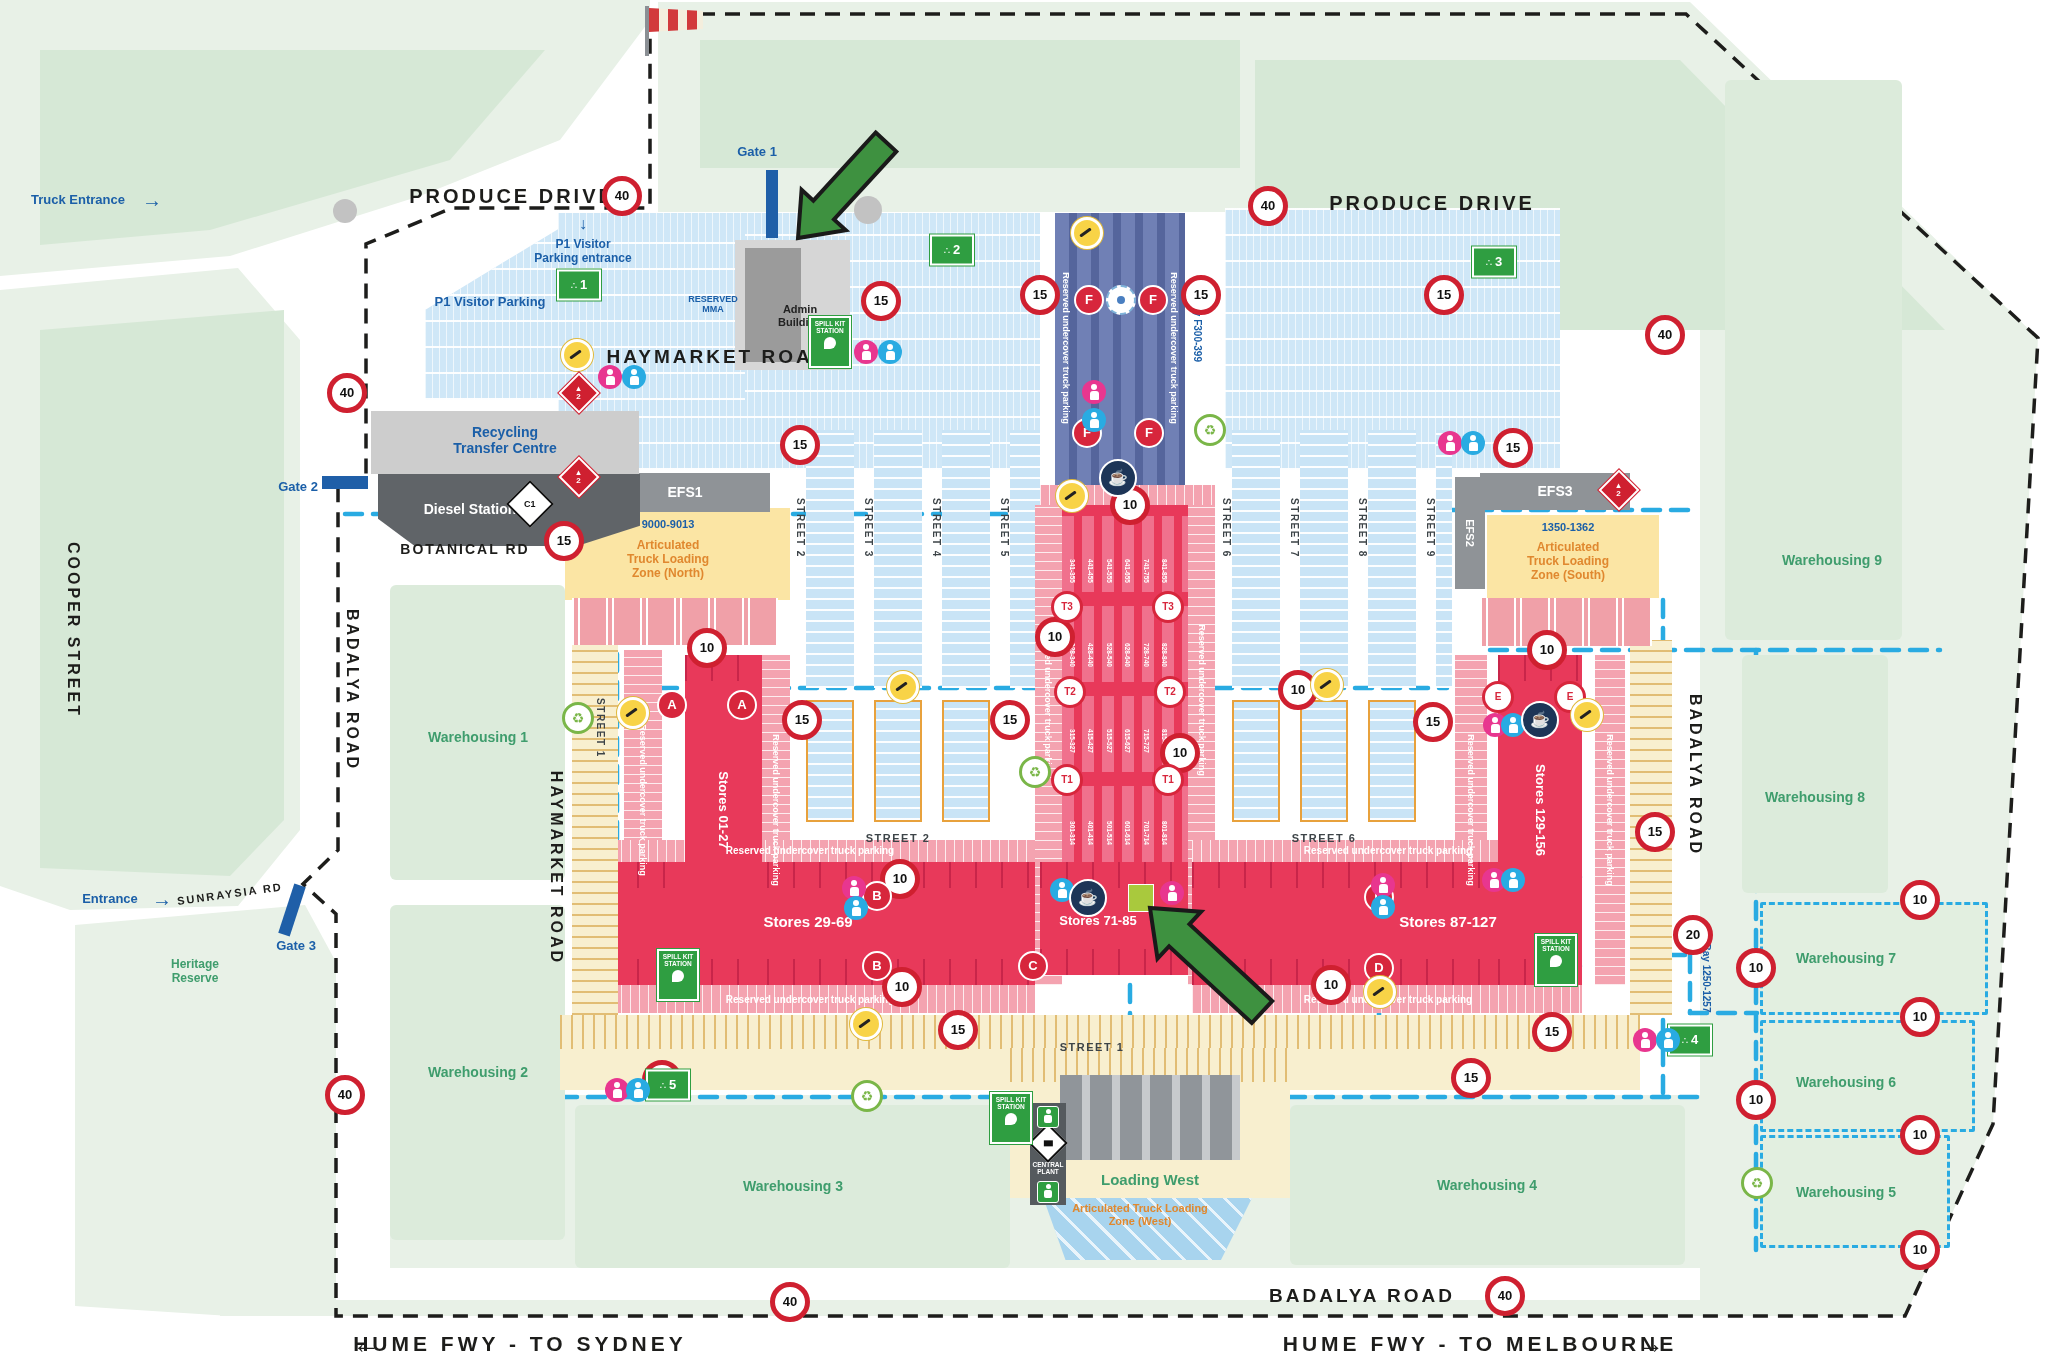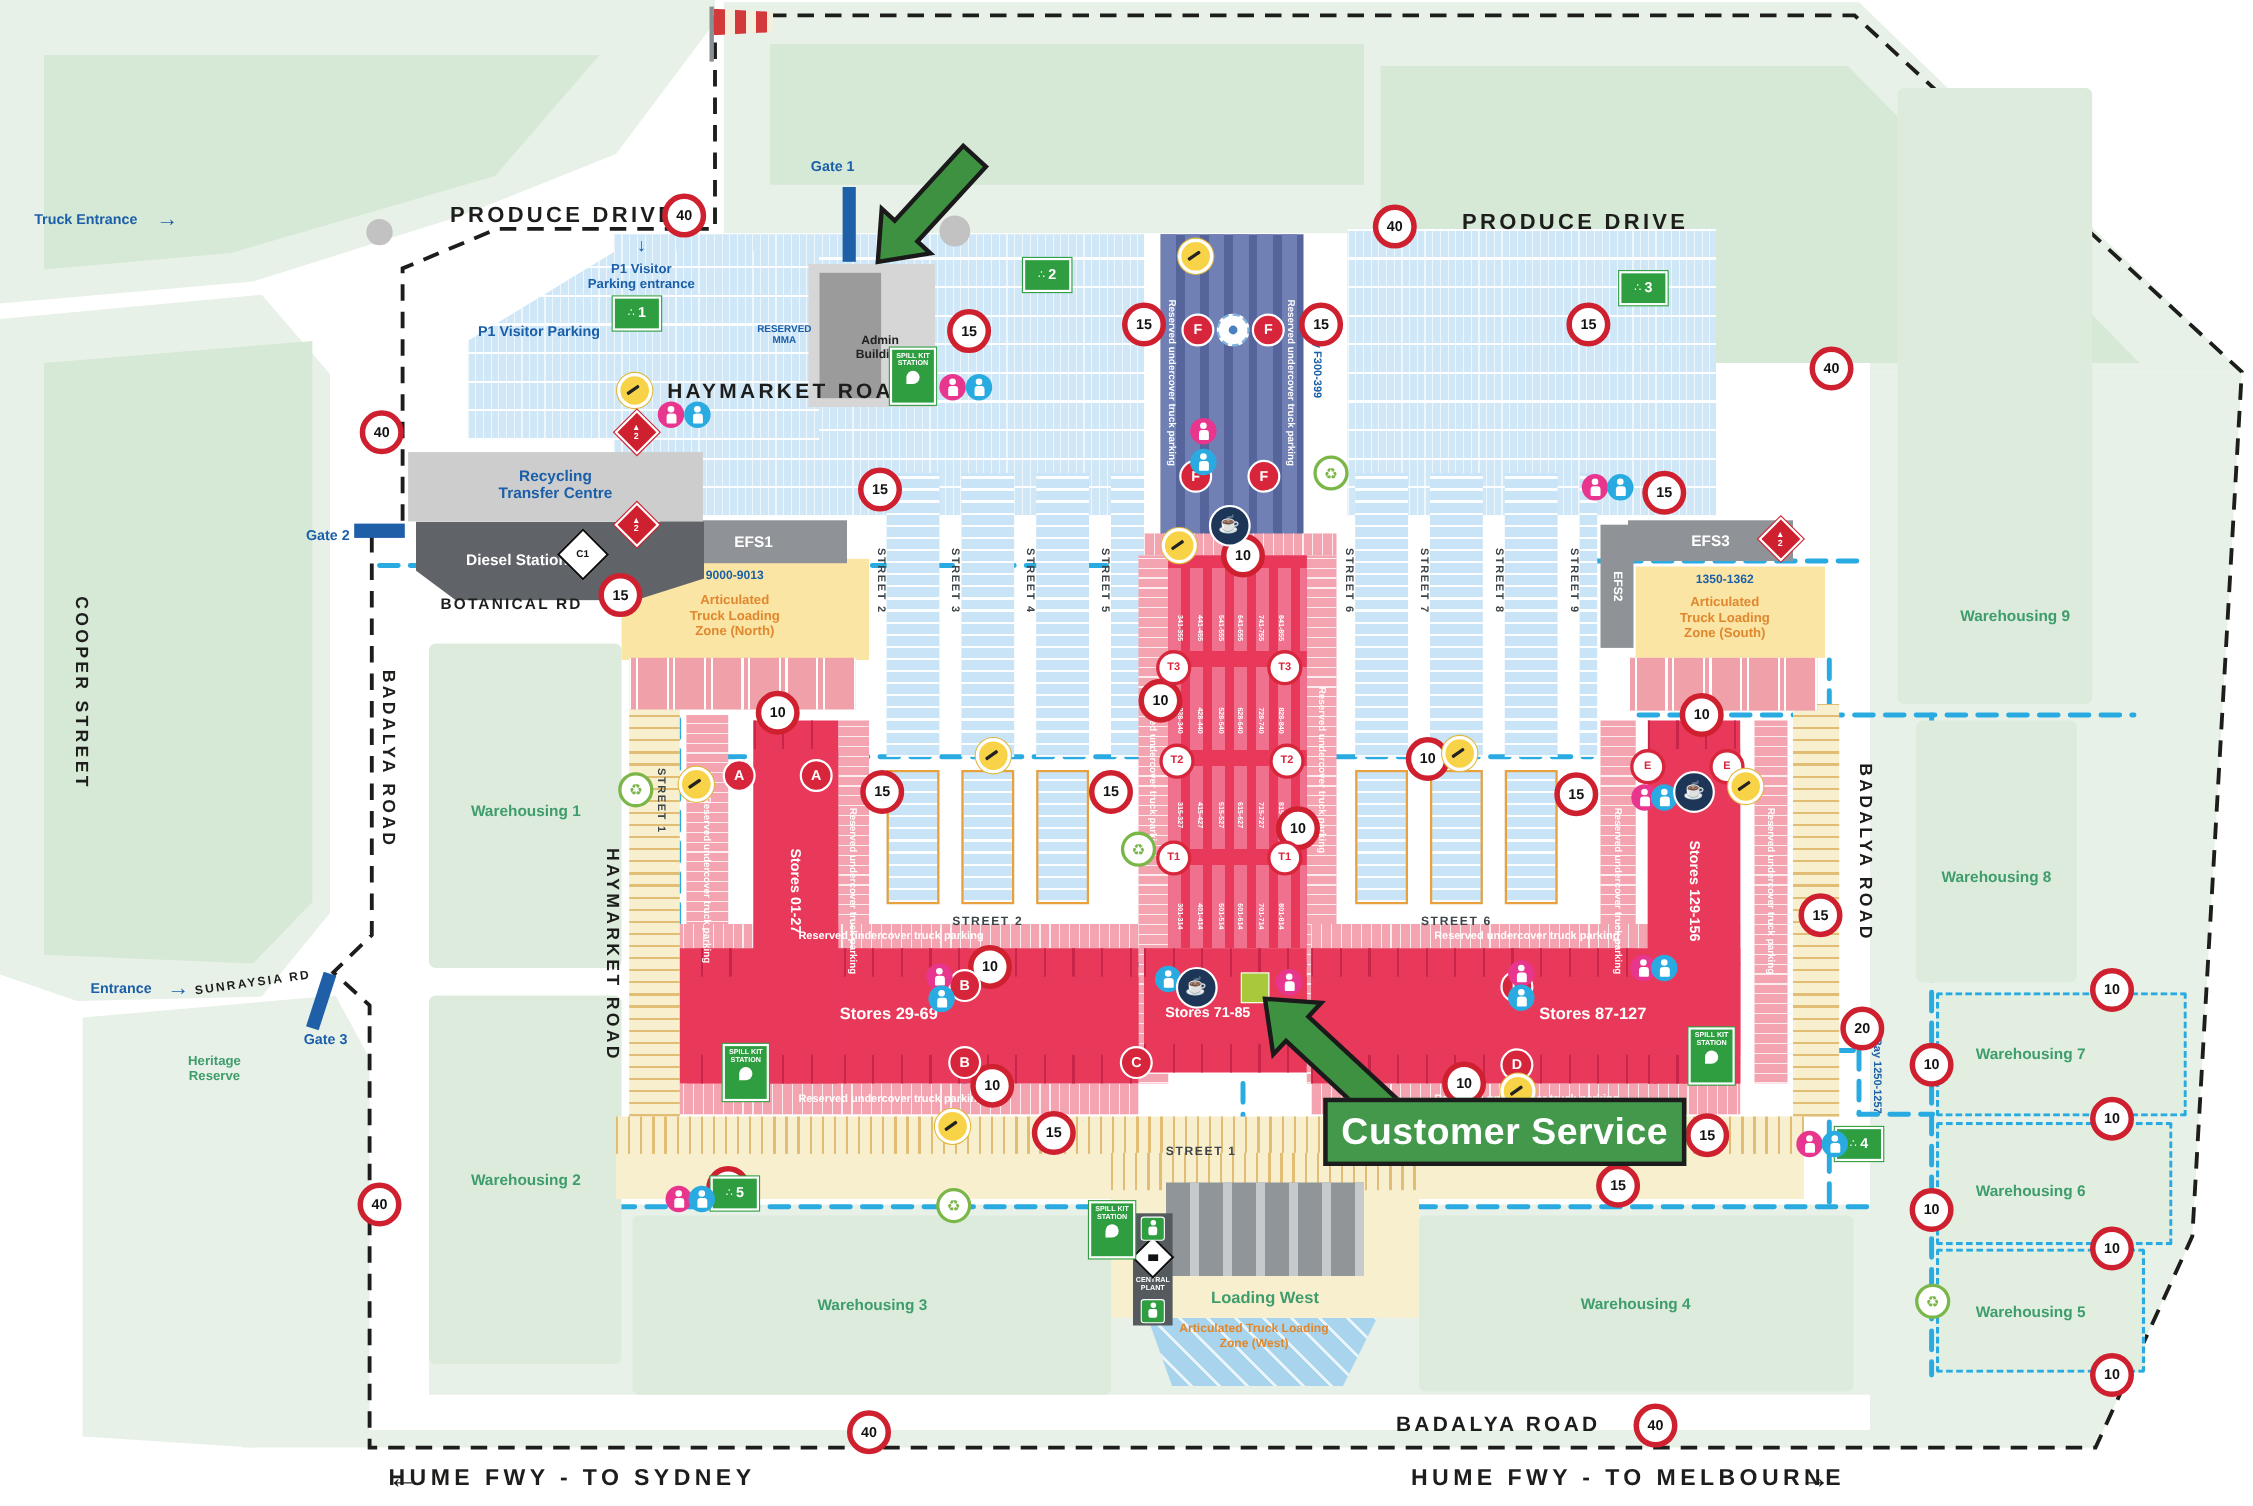--- a/index.html
+++ b/index.html
@@ -132,21 +132,20 @@
   <svg class="arrowsvg" width="2048" height="1369">
     <polygon points="875.7,132.5 896.3,151.5 834,219.5 845.8,230.3 798,238 801.6,189.7 813.4,200.6" fill="#3e9140" stroke="#1a1a1a" stroke-width="4"></polygon>
     <polygon points="1251.8,1023 1272.2,1001 1189.5,924.2 1201.1,911.7 1150,908 1157.5,958.6 1169.1,946.2" fill="#3e9140" stroke="#1a1a1a" stroke-width="4"></polygon>
   </svg>
 
   <div class="windsock">
     <div class="pole"></div>
     <div class="flag"></div>
   </div>
 
-  <div class="callout" style="left:1203px;top:998px;width:322px;height:54px;">Customer Service</div>
 
 <div class="z greenInner" style="left: 390px; top: 585px; width: 175px; height: 295px;"></div>
     <div class="z greenInner" style="left: 390px; top: 905px; width: 175px; height: 335px;"></div>
     <div class="z greenInner" style="left: 575px; top: 1105px; width: 435px; height: 163px;"></div>
     <div class="z greenInner" style="left: 1290px; top: 1105px; width: 395px; height: 160px;"></div>
     <div class="z greenInner" style="left: 1725px; top: 80px; width: 177px; height: 560px;"></div>
     <div class="z greenInner" style="left: 1742px; top: 655px; width: 146px; height: 238px;"></div>
     <div class="z wDash" style="left: 1760px; top: 902px; width: 228px; height: 113px;"></div>
     <div class="z wDash" style="left: 1760px; top: 1020px; width: 215px; height: 112px;"></div>
     <div class="z wDash" style="left: 1760px; top: 1135px; width: 190px; height: 113px;"></div>

